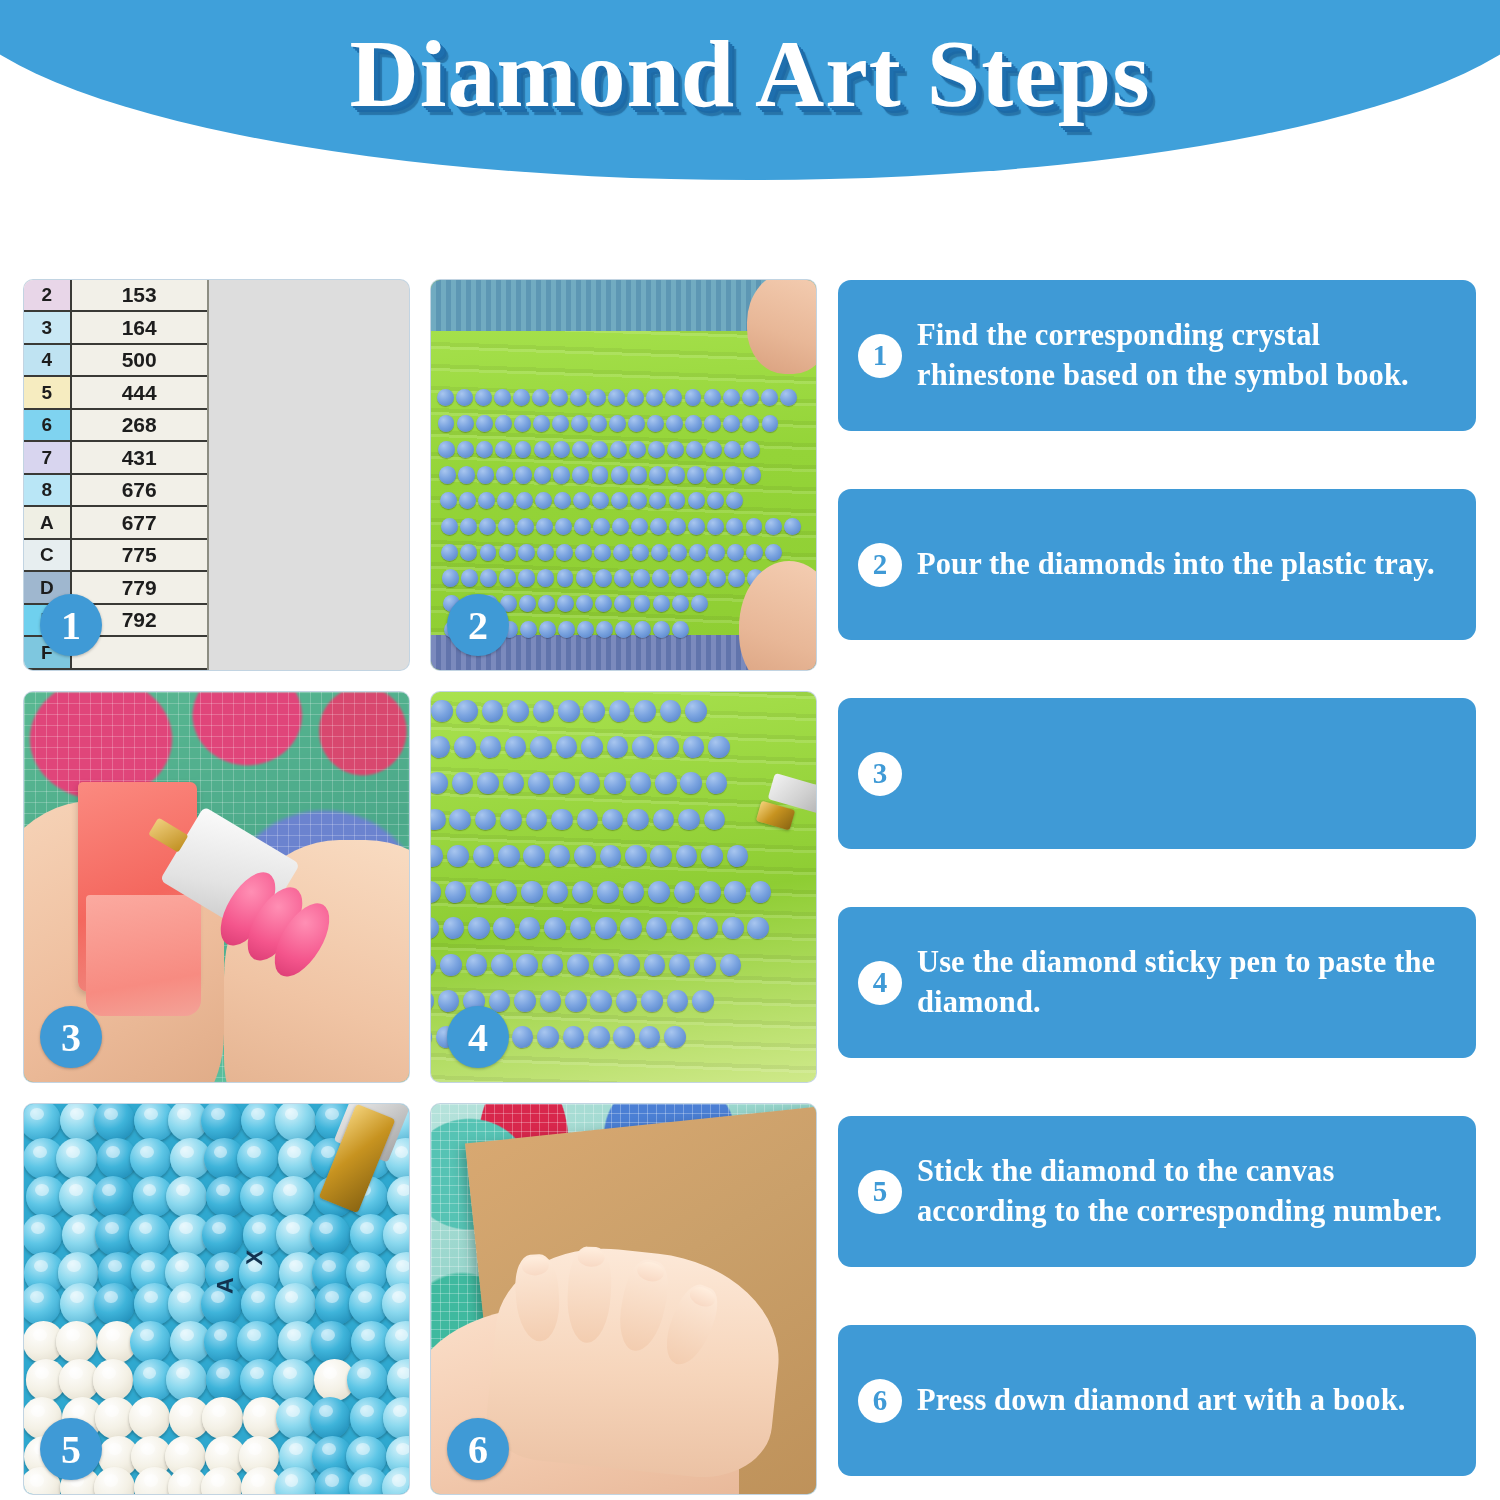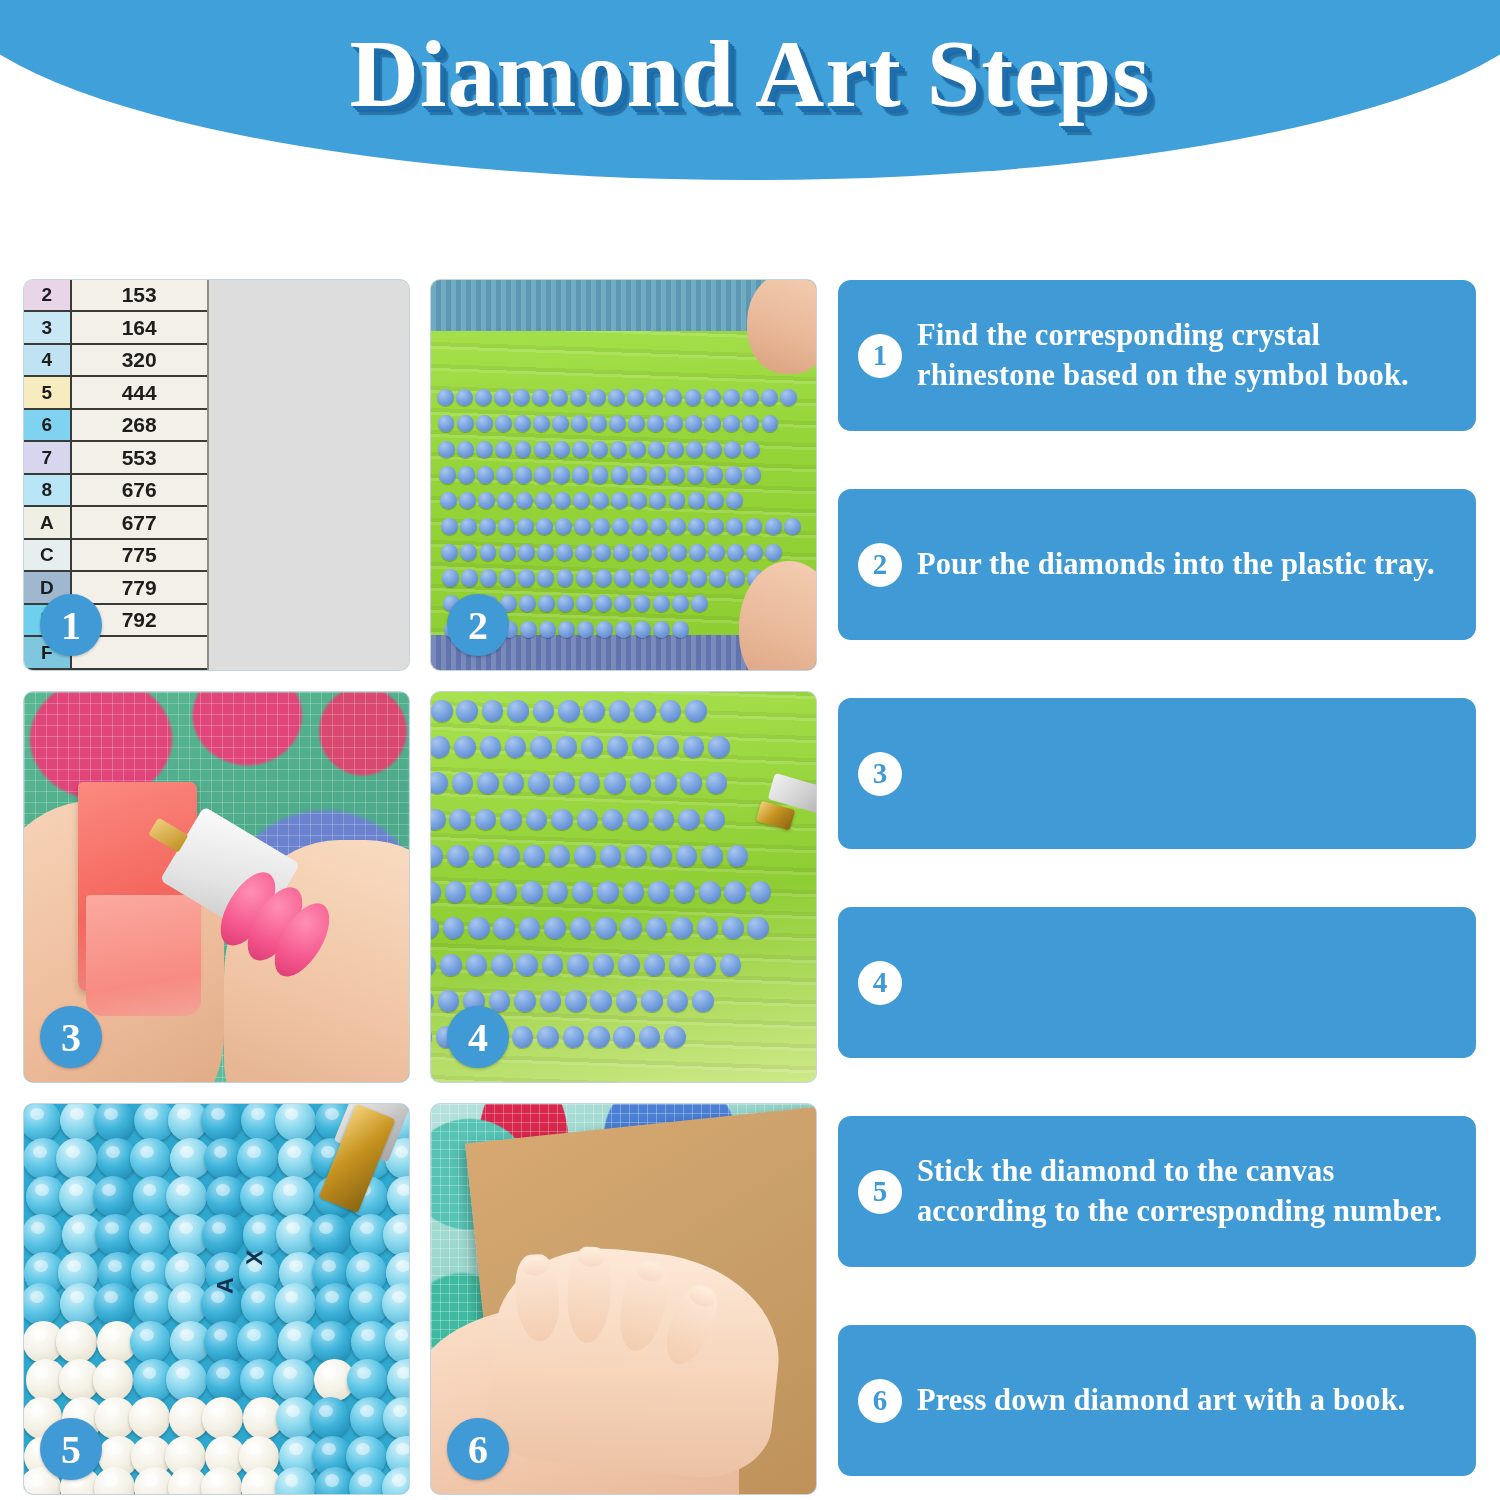--- a/index.html
+++ b/index.html
@@ -383,24 +383,24 @@
               <div class="p1-row" style="background:#b9e6f6;">8</div>
               <div class="p1-row" style="background:#efefe4;">A</div>
               <div class="p1-row" style="background:#e7eef0;">C</div>
               <div class="p1-row" style="background:#9fb7cf;">D</div>
               <div class="p1-row" style="background:#6fd0ee;">E</div>
               <div class="p1-row" style="background:#7ec7df;">F</div>
             </div>
             <div class="p1-numcol">
               <div class="p1-row">153</div>
               <div class="p1-row">164</div>
-              <div class="p1-row">320</div>
+              <div class="p1-row">500</div>
               <div class="p1-row">444</div>
               <div class="p1-row">268</div>
-              <div class="p1-row">553</div>
+              <div class="p1-row">431</div>
               <div class="p1-row">676</div>
               <div class="p1-row">677</div>
               <div class="p1-row">775</div>
               <div class="p1-row">779</div>
               <div class="p1-row">792</div>
               <div class="p1-row"></div>
             </div>
           </div>
         </div>
         <div class="badge">1</div>
@@ -916,20 +916,21 @@
         <div class="step-num">2</div>
         <div class="step-text">Pour the diamonds into the plastic tray.</div>
       </div>
 
       <div class="step-box">
         <div class="step-num">3</div>
       </div>
 
       <div class="step-box">
         <div class="step-num">4</div>
+        <div class="step-text">Use the diamond sticky pen to paste the diamond.</div>
       </div>
 
       <div class="step-box">
         <div class="step-num">5</div>
         <div class="step-text">Stick the diamond to the canvas according to the corresponding number.</div>
       </div>
 
       <div class="step-box">
         <div class="step-num">6</div>
         <div class="step-text">Press down diamond art with a book.</div>

